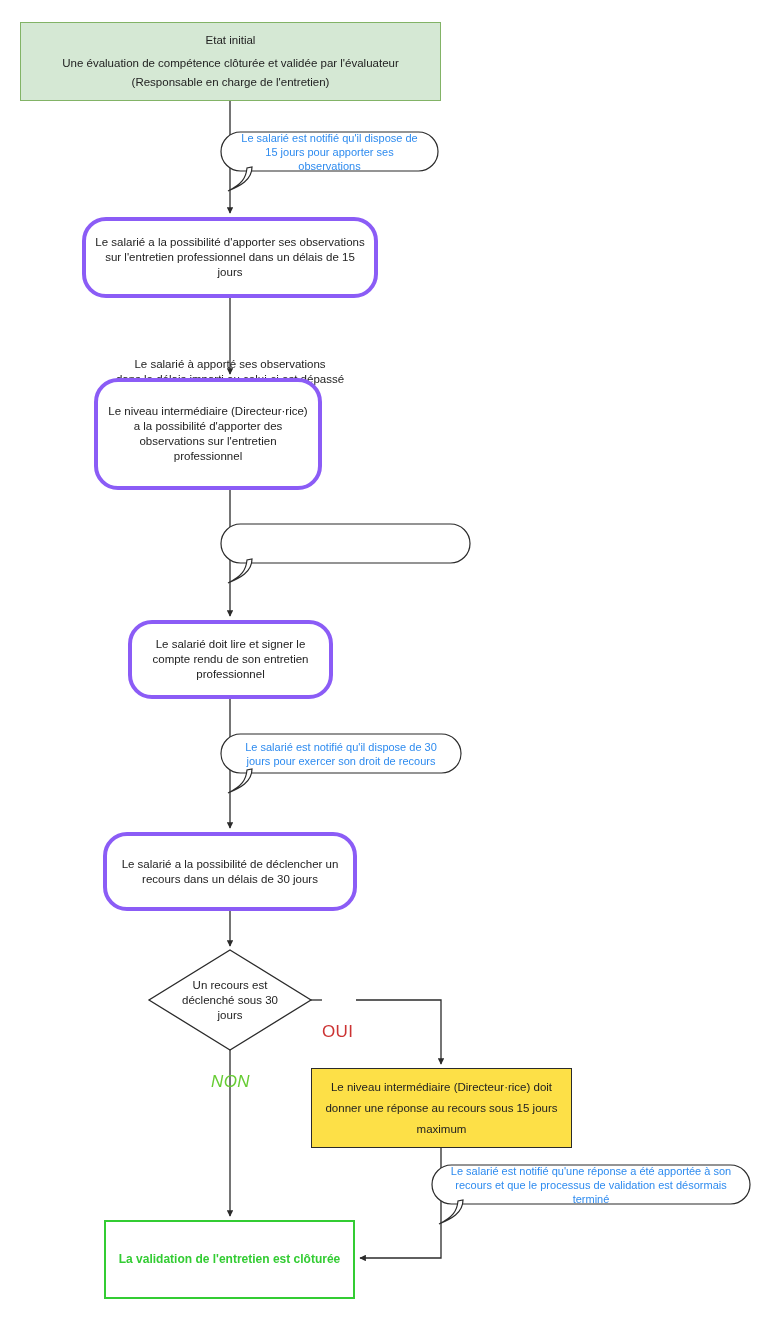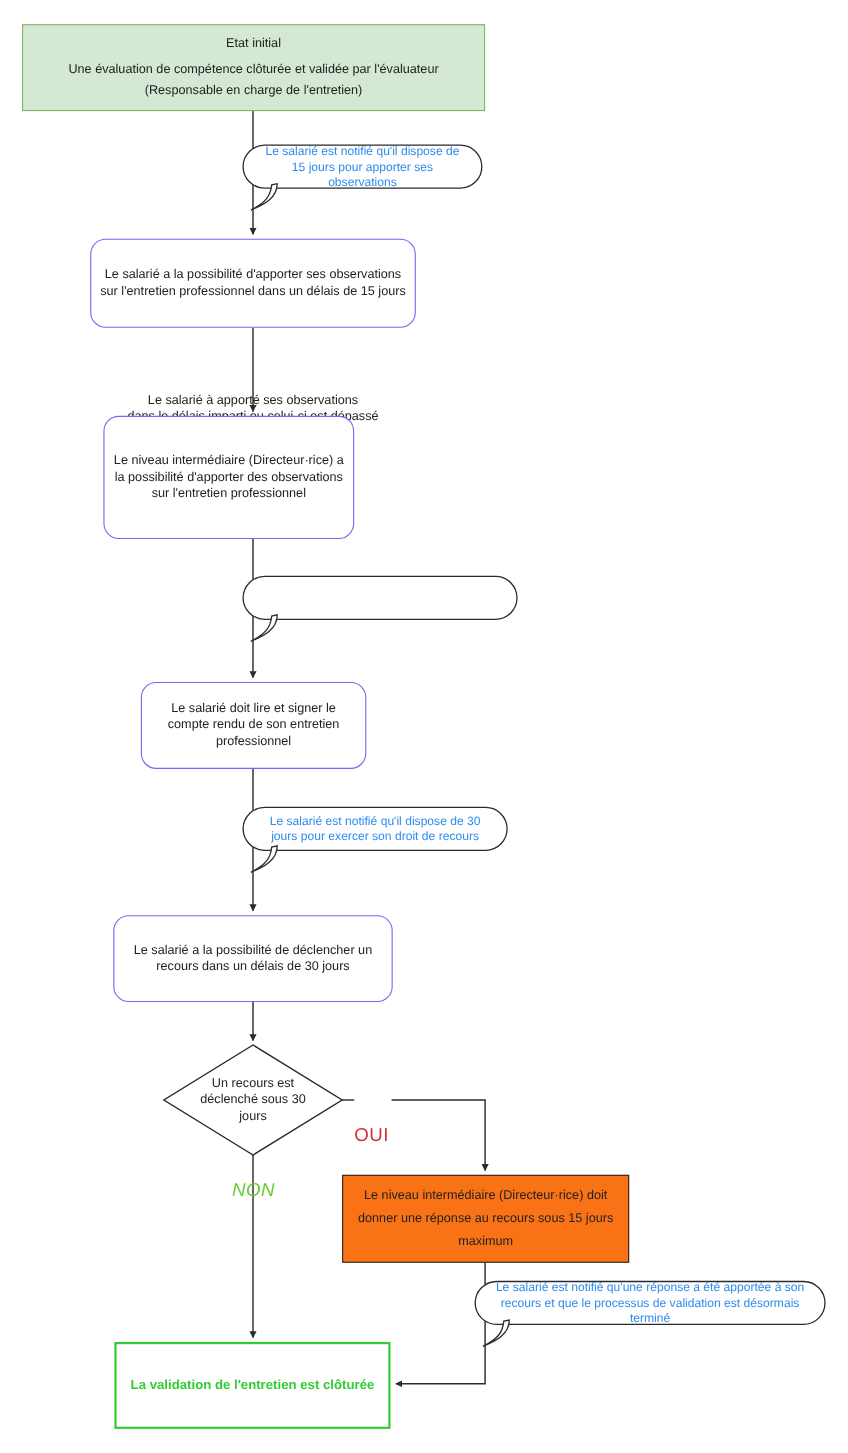--- a/index.html
+++ b/index.html
@@ -39,25 +39,25 @@
   }
   .node .txt { width: 100%; }
   .start-node {
     background: #d5e8d4;
     border: 1px solid #82b366;
     font-size: 11.5px;
     line-height: 19px;
   }
   .rounded-node {
     background: #ffffff;
-    border: 1px solid #8b5cf6;
-    border-radius: 14px;
+    border: 4px solid #8b5cf6;
+    border-radius: 24px;
   }
   .rect-node {
-    background: #f97316;
+    background: #fde047;
     border: 1px solid #2b2b2b;
   }
   .end-node {
     background: #ffffff;
     border: 2px solid #33cc33;
     color: #33cc33;
     font-weight: bold;
     font-size: 12px;
   }
   .diamond-label {

